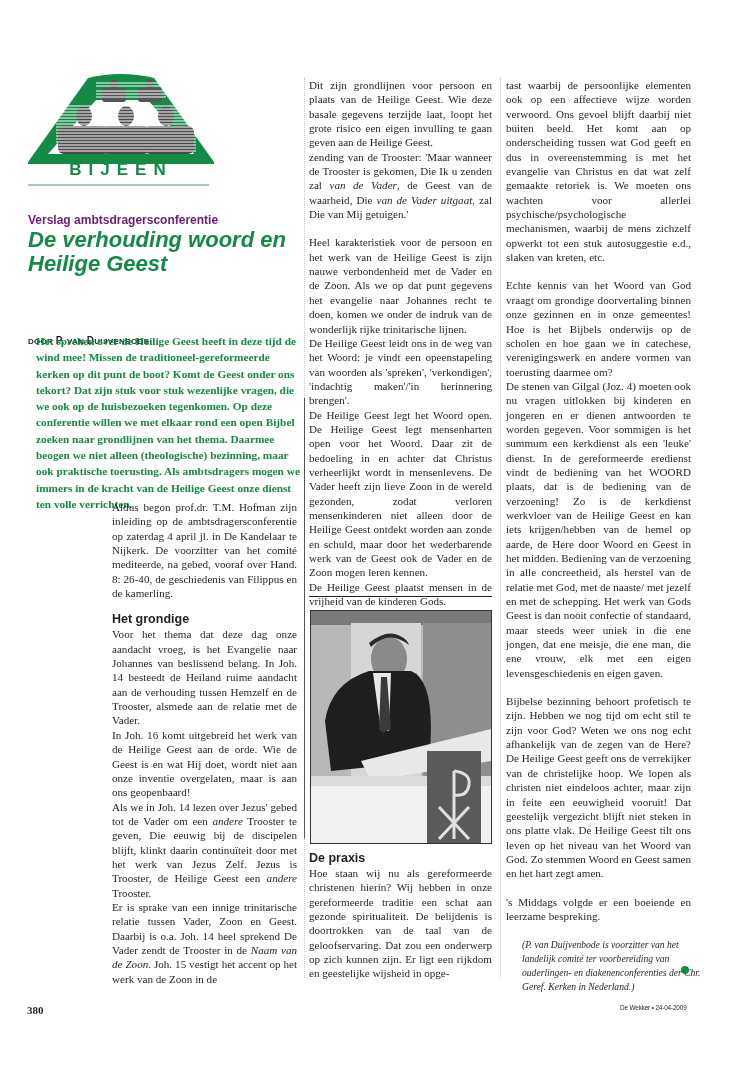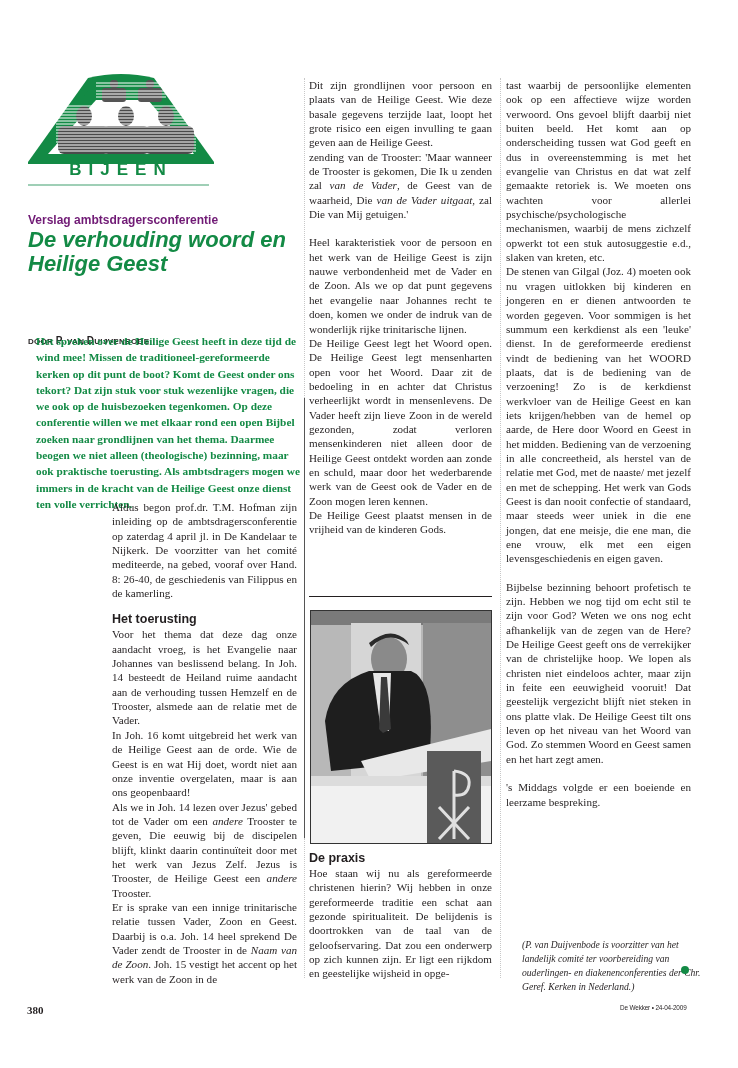--- a/index.html
+++ b/index.html
@@ -109,31 +109,32 @@
 
 <p class="lede serif">Het spreken over de Heilige Geest heeft in deze tijd de wind mee! Missen de traditioneel-gereformeerde kerken op dit punt de boot? Komt de Geest onder ons tekort? Dat zijn stuk voor stuk wezenlijke vragen, die we ook op de huisbezoeken tegenkomen. Op deze conferentie willen we met elkaar rond een open Bijbel zoeken naar grondlijnen van het thema. Daarmee beogen we niet alleen (theologische) bezinning, maar ook praktische toerusting. Als ambtsdragers mogen we immers in de kracht van de Heilige Geest onze dienst ten volle verrichten.</p>
 
 <div class="vline dark" style="left:304px; top:398px; height:440px;"></div>
 <div class="vline" style="left:304px; top:78px; height:320px;"></div>
 <div class="vline" style="left:304px; top:838px; height:140px;"></div>
 <div class="vline" style="left:500px; top:78px; height:900px;"></div>
 
 <div class="col col1 serif">
   <p>Aldus begon prof.dr. T.M. Hofman zijn inleiding op de ambtsdragersconferentie op zaterdag 4 april jl. in De Kandelaar te Nijkerk. De voorzitter van het comité mediteerde, na gebed, vooraf over Hand. 8: 26-40, de geschiedenis van Filippus en de kamerling.</p>
-  <h3 class="subhead">Het toerusting</h3>
+  <h3 class="subhead">Het grondige</h3>
   <p>Voor het thema dat deze dag onze aandacht vroeg, is het Evangelie naar Johannes van beslissend belang. In Joh. 14 besteedt de Heiland ruime aandacht aan de verhouding tussen Hemzelf en de Trooster, alsmede aan de relatie met de Vader.</p>
   <p>In Joh. 16 komt uitgebreid het werk van de Heilige Geest aan de orde. Wie de Geest is en wat Hij doet, wordt niet aan onze inventie overgelaten, maar is aan ons geopenbaard!</p>
   <p><span>Als we in Joh. 14 lezen over Jezus' gebed tot de Vader om een </span><em>andere</em><span> Trooster te geven, Die eeuwig bij de discipelen blijft, klinkt daarin continuïteit door met het werk van Jezus Zelf. Jezus is Trooster, de Heilige Geest een </span><em>andere</em><span> Trooster.</span></p>
   <p><span>Er is sprake van een innige trinitarische relatie tussen Vader, Zoon en Geest. Daarbij is o.a. Joh. 14 heel sprekend De Vader zendt de Trooster in de </span><em>Naam van de Zoon</em><span>. Joh. 15 vestigt het accent op het werk van de Zoon in de</span></p>
 </div>
 
 <div class="col col2 serif">
   <p>Dit zijn grondlijnen voor persoon en plaats van de Heilige Geest. Wie deze basale gegevens terzijde laat, loopt het grote risico een eigen invulling te gaan geven aan de Heilige Geest.</p>
   <p><span>zending van de Trooster: 'Maar wanneer de Trooster is gekomen, Die Ik u zenden zal </span><em>van de Vader</em><span>, de Geest van de waarheid, Die </span><em>van de Vader uitgaat</em><span>, zal Die van Mij getuigen.'</span></p>
   <p class="gap">Heel karakteristiek voor de persoon en het werk van de Heilige Geest is zijn nauwe verbondenheid met de Vader en de Zoon. Als we op dat punt gegevens het evangelie naar Johannes recht te doen, komen we onder de indruk van de wonderlijk rijke trinitarische lijnen.</p>
+  <p>De Heilige Geest leidt ons in de weg van het Woord: je vindt een opeenstapeling van woorden als 'spreken', 'verkondigen', 'indachtig maken'/'in herinnering brengen'.</p>
   <p>De Heilige Geest legt het Woord open. De Heilige Geest legt mensenharten open voor het Woord. Daar zit de bedoeling in en achter dat Christus verheerlijkt wordt in mensenlevens. De Vader heeft zijn lieve Zoon in de wereld gezonden, zodat verloren mensenkinderen niet alleen door de Heilige Geest ontdekt worden aan zonde en schuld, maar door het wederbarende werk van de Geest ook de Vader en de Zoon mogen leren kennen.</p>
   <p>De Heilige Geest plaatst mensen in de vrijheid van de kinderen Gods.</p>
 </div>
 
 <div class="divider"></div>
 
 <div class="photo" title="Spreker achter kansel met Chi-Rho-kleed">
   <svg width="180" height="232" viewBox="0 0 180 232">
     <rect width="180" height="232" fill="#b8b8b8"></rect>
     <rect x="0" y="0" width="180" height="14" fill="#7a7a7a"></rect>
@@ -160,20 +161,21 @@
   </svg>
 </div>
 
 <div class="col col2b serif">
   <h3 class="subhead" style="margin-top:0;">De praxis</h3>
   <p>Hoe staan wij nu als gereformeerde christenen hierin? Wij hebben in onze gereformeerde traditie een schat aan gezonde spiritualiteit. De belijdenis is doortrokken van de taal van de geloofservaring. Dat zou een onderwerp op zich kunnen zijn. Er ligt een rijkdom en geestelijke wijsheid in opge-</p>
 </div>
 
 <div class="col col3 serif">
   <p>tast waarbij de persoonlijke elementen ook op een affectieve wijze worden verwoord. Ons gevoel blijft daarbij niet buiten beeld. Het komt aan op onderscheiding tussen wat God geeft en dus in overeenstemming is met het evangelie van Christus en dat wat zelf gemaakte retoriek is. We moeten ons wachten voor allerlei psychische/psychologische mechanismen, waarbij de mens zichzelf opwerkt tot een stuk autosuggestie e.d., slaken van kreten, etc.</p>
+  <p class="gap">Echte kennis van het Woord van God vraagt om grondige doorvertaling binnen onze gezinnen en in onze gemeentes! Hoe is het Bijbels onderwijs op de scholen en hoe gaan we in catechese, verenigingswerk en andere vormen van toerusting daarmee om?</p>
   <p>De stenen van Gilgal (Joz. 4) moeten ook nu vragen uitlokken bij kinderen en jongeren en er dienen antwoorden te worden gegeven. Voor sommigen is het summum een kerkdienst als een 'leuke' dienst. In de gereformeerde eredienst vindt de bediening van het WOORD plaats, dat is de bediening van de verzoening! Zo is de kerkdienst werkvloer van de Heilige Geest en kan iets krijgen/hebben van de hemel op aarde, de Here door Woord en Geest in het midden. Bediening van de verzoening in alle concreetheid, als herstel van de relatie met God, met de naaste/ met jezelf en met de schepping. Het werk van Gods Geest is dan nooit confectie of standaard, maar steeds weer uniek in die ene jongen, dat ene meisje, die ene man, die ene vrouw, elk met een eigen levensgeschiedenis en eigen gaven.</p>
   <p class="gap">Bijbelse bezinning behoort profetisch te zijn. Hebben we nog tijd om echt stil te zijn voor God? Weten we ons nog echt afhankelijk van de zegen van de Here? De Heilige Geest geeft ons de verrekijker van de christelijke hoop. We lopen als christen niet eindeloos achter, maar zijn in feite een eeuwigheid vooruit! Dat geestelijk vergezicht blijft niet steken in ons platte vlak. De Heilige Geest tilt ons leven op het niveau van het Woord van God. Zo stemmen Woord en Geest samen en het hart zegt amen.</p>
   <p class="gap">'s Middags volgde er een boeiende en leerzame bespreking.</p>
 </div>
 
 <p class="note serif">(P. van Duijvenbode is voorzitter van het landelijk comité ter voorbereiding van ouderlingen- en diakenenconferenties der Chr. Geref. Kerken in Nederland.)</p>
 <div class="end-dot"></div>
 
 <div class="pagenum serif">380</div>
 <div class="footer-src">De Wekker • 24-04-2009</div>

